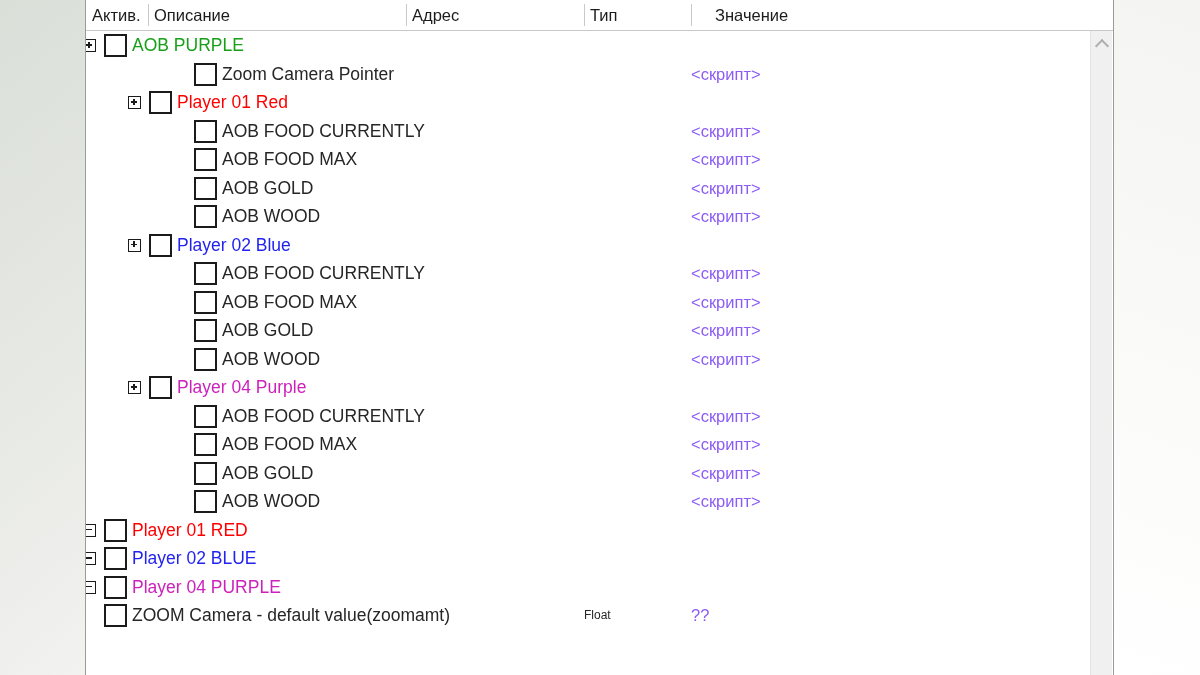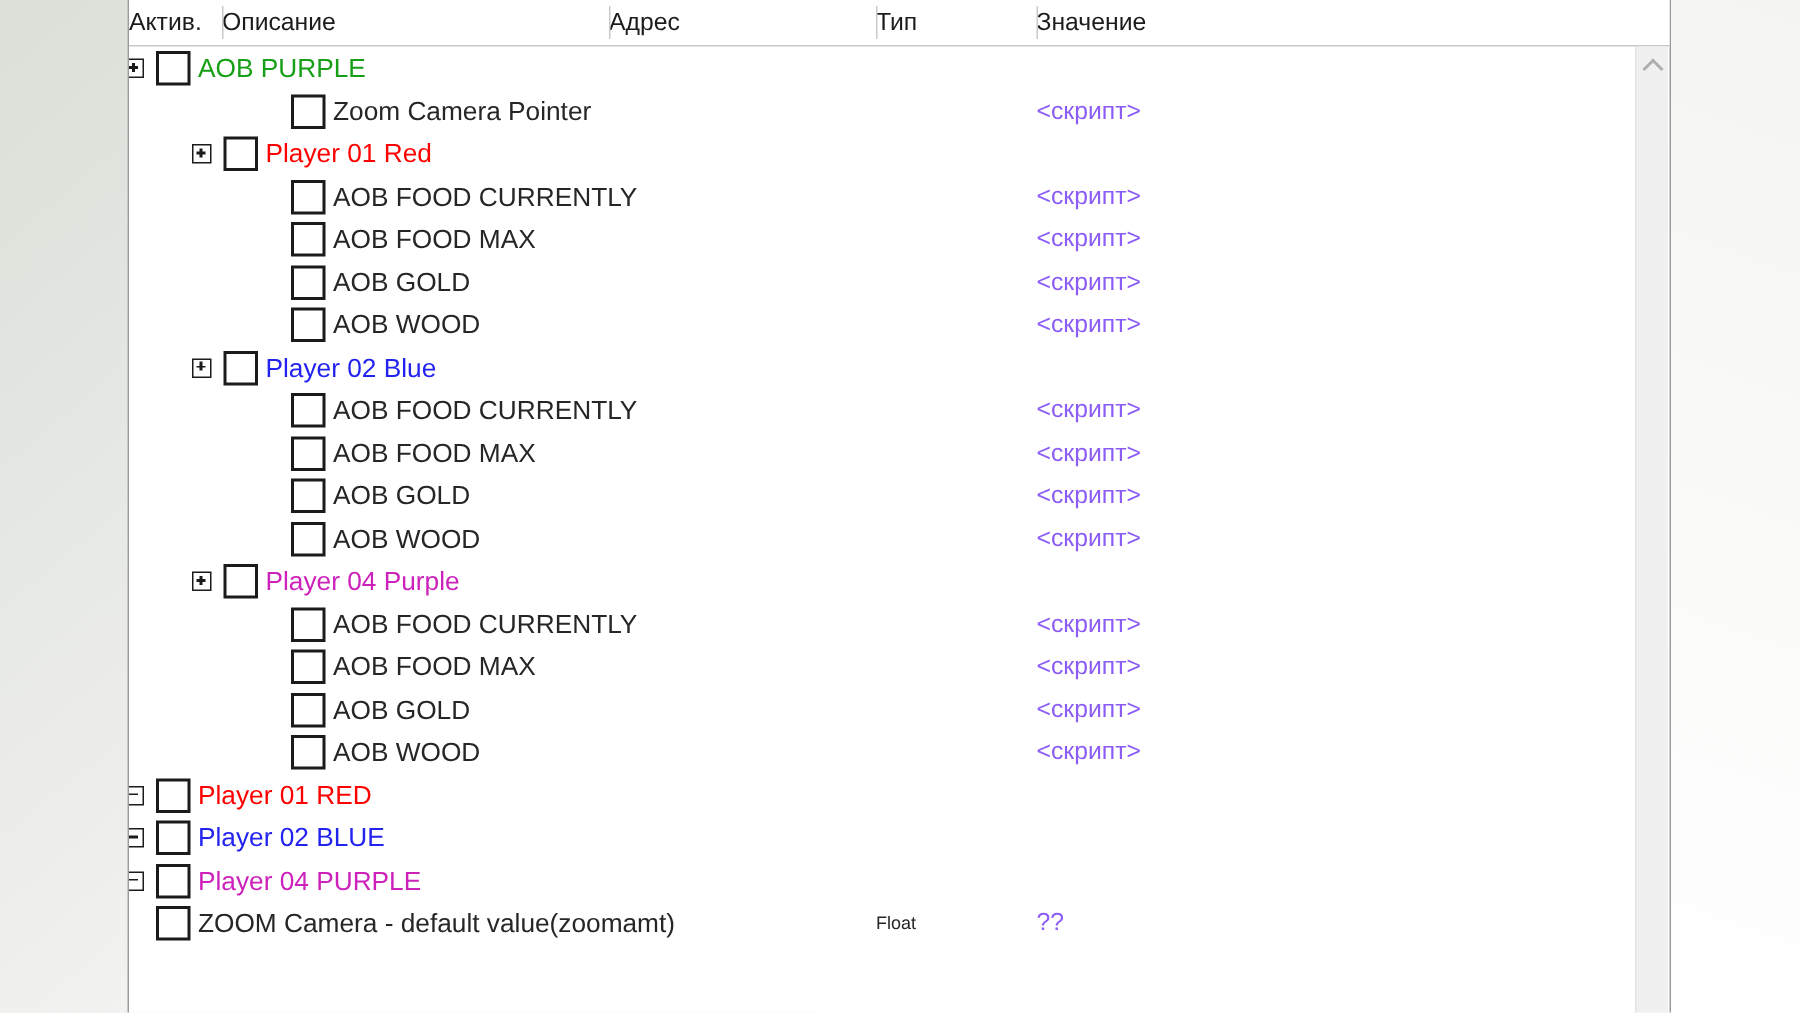--- a/index.html
+++ b/index.html
@@ -54,20 +54,21 @@
     border-bottom: 1px solid #c8c8c8;
   }
   .hcell {
     position: absolute;
     top: 0;
     height: 30px;
     line-height: 30px;
     font-size: 16.5px;
     color: #1c1c1c;
     white-space: nowrap;
+    padding-left: 6px;
     box-sizing: border-box;
   }
   .hsep {
     position: absolute;
     top: 4px;
     width: 1px;
     height: 22px;
     background: #c9c9c9;
   }
 
@@ -205,21 +206,21 @@
   <div class="panel">
 
     <div class="header" id="header">
         <div class="hcell" style="left: 0px; width: 62px;">Актив.</div>
         <div class="hcell" style="left: 62px; width: 258px;">Описание</div>
         <div class="hsep" style="left: 62px;"></div>
         <div class="hcell" style="left: 320px; width: 178px;">Адрес</div>
         <div class="hsep" style="left: 320px;"></div>
         <div class="hcell" style="left: 498px; width: 107px;">Тип</div>
         <div class="hsep" style="left: 498px;"></div>
-        <div class="hcell" style="left: 605px; width: 300px;">Значение</div>
+        <div class="hcell" style="left: 623px; width: 300px;">Значение</div>
         <div class="hsep" style="left: 605px;"></div>
       </div>
 
     <div class="tree" id="tree">
         <div class="row">
           <div class="exp plus" style="left: -3px;"></div>
           <div class="cbx" style="left: 18px;"></div>
           <div class="desc" style="left: 46px; color: rgb(23, 160, 23);">AOB PURPLE</div>
         </div>
         <div class="row">

